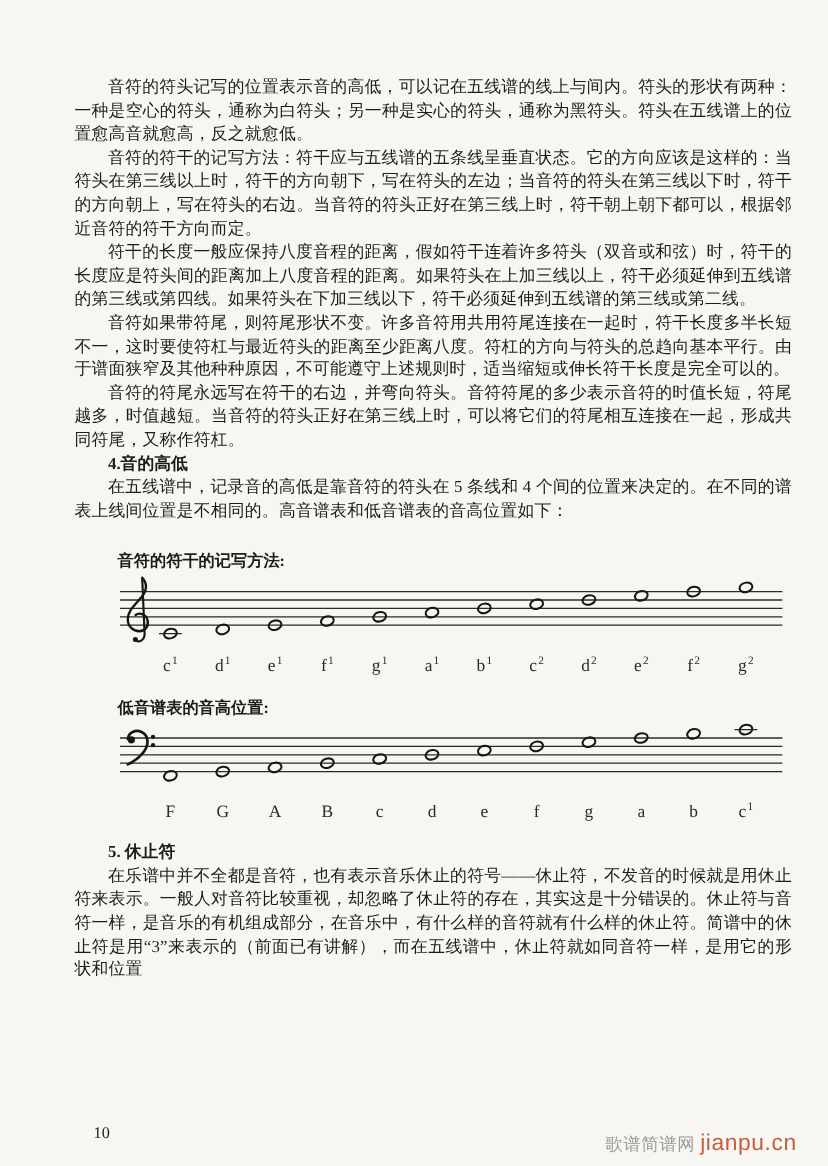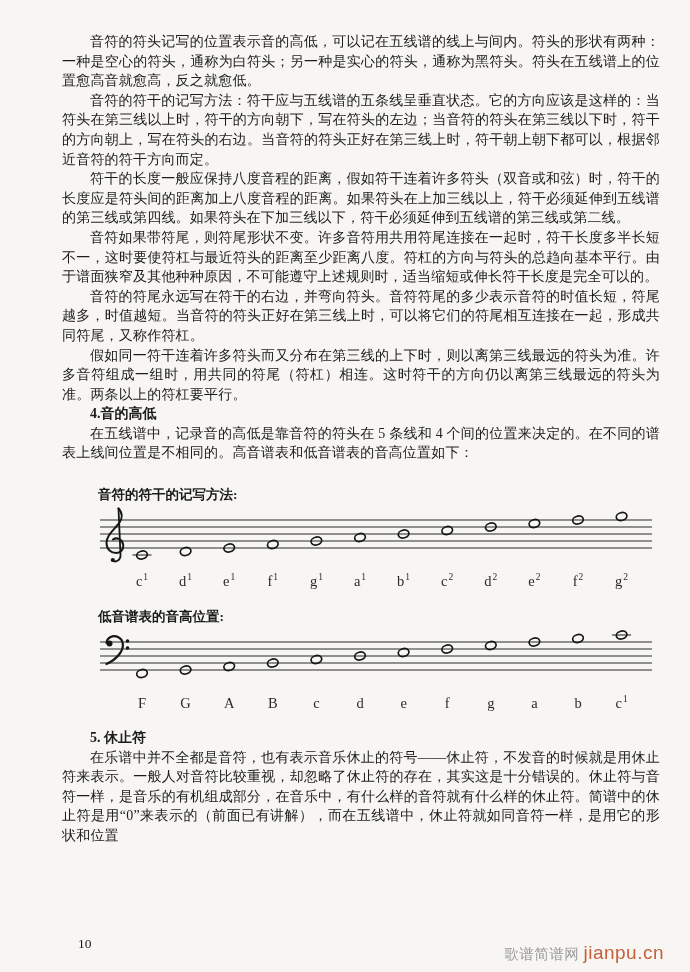--- a/index.html
+++ b/index.html
@@ -4,21 +4,21 @@
 <style>
   html,body{margin:0;padding:0;background:#e8e8e6;}
   .page{
     position:relative;
     width:690px;height:972px;
     margin:0 auto;
     background:#f7f6f3;
     color:#1c1c1c;
     font-family:"Liberation Serif","DejaVu Serif",serif;
     box-sizing:border-box;
-    padding:32px 30px 0 62px;
+    padding:64px 30px 0 62px;
     overflow:hidden;
   }
   .body-text{
     margin:0;
     font-size:14px;
     line-height:19.6px;
     text-align:justify;
     text-indent:2em;
     letter-spacing:0.2px;
   }
@@ -61,21 +61,20 @@
 <body>
 
 <div class="page">
 
   <div id="paragraphs">
       <p class="body-text">音符的符头记写的位置表示音的高低，可以记在五线谱的线上与间内。符头的形状有两种：一种是空心的符头，通称为白符头；另一种是实心的符头，通称为黑符头。符头在五线谱上的位置愈高音就愈高，反之就愈低。</p>
       <p class="body-text">音符的符干的记写方法：符干应与五线谱的五条线呈垂直状态。它的方向应该是这样的：当符头在第三线以上时，符干的方向朝下，写在符头的左边；当音符的符头在第三线以下时，符干的方向朝上，写在符头的右边。当音符的符头正好在第三线上时，符干朝上朝下都可以，根据邻近音符的符干方向而定。</p>
       <p class="body-text">符干的长度一般应保持八度音程的距离，假如符干连着许多符头（双音或和弦）时，符干的长度应是符头间的距离加上八度音程的距离。如果符头在上加三线以上，符干必须延伸到五线谱的第三线或第四线。如果符头在下加三线以下，符干必须延伸到五线谱的第三线或第二线。</p>
       <p class="body-text">音符如果带符尾，则符尾形状不变。许多音符用共用符尾连接在一起时，符干长度多半长短不一，这时要使符杠与最近符头的距离至少距离八度。符杠的方向与符头的总趋向基本平行。由于谱面狭窄及其他种种原因，不可能遵守上述规则时，适当缩短或伸长符干长度是完全可以的。</p>
       <p class="body-text">音符的符尾永远写在符干的右边，并弯向符头。音符符尾的多少表示音符的时值长短，符尾越多，时值越短。当音符的符头正好在第三线上时，可以将它们的符尾相互连接在一起，形成共同符尾，又称作符杠。</p>
-      <p class="body-text">假如同一符干连着许多符头而又分布在第三线的上下时，则以离第三线最远的符头为准。许多音符组成一组时，用共同的符尾（符杠）相连。这时符干的方向仍以离第三线最远的符头为准。两条以上的符杠要平行。</p>
     </div>
 
   <p class="heading">4.音的高低</p>
   <p class="body-text">在五线谱中，记录音的高低是靠音符的符头在 5 条线和 4 个间的位置来决定的。在不同的谱表上线间位置是不相同的。高音谱表和低音谱表的音高位置如下：</p>
 
   <div class="staff-label">音符的符干的记写方法:</div>
   <div class="staff-fig" id="treble-fig">
       <svg width="556" height="88" viewBox="0 0 556 88">
         <line x1="2" y1="14" x2="554" y2="14" stroke="#2a2a2a" stroke-width="1.1"></line>
         <line x1="2" y1="21" x2="554" y2="21" stroke="#2a2a2a" stroke-width="1.1"></line>
@@ -151,18 +150,18 @@
         <text x="436.40000000000003" y="80" text-anchor="middle" font-size="14.5" fill="#2a2a2a" font-family="&quot;Liberation Serif&quot;,&quot;DejaVu Serif&quot;,serif"><tspan>a</tspan></text>
         <ellipse cx="480" cy="10.5" rx="5.4" ry="3.9" transform="rotate(-15 480 10.5)" fill="none" stroke="#161616" stroke-width="1.7"></ellipse>
         <text x="480" y="80" text-anchor="middle" font-size="14.5" fill="#2a2a2a" font-family="&quot;Liberation Serif&quot;,&quot;DejaVu Serif&quot;,serif"><tspan>b</tspan></text>
         <line x1="514.1" y1="7" x2="533.1" y2="7" stroke="#2a2a2a" stroke-width="1.1"></line>
         <ellipse cx="523.6" cy="7" rx="5.4" ry="3.9" transform="rotate(-15 523.6 7)" fill="none" stroke="#161616" stroke-width="1.7"></ellipse>
         <text x="523.6" y="80" text-anchor="middle" font-size="14.5" fill="#2a2a2a" font-family="&quot;Liberation Serif&quot;,&quot;DejaVu Serif&quot;,serif"><tspan>c</tspan><tspan dy="-6" dx="1" font-size="9.5">1</tspan></text>
       </svg>
     </div>
 
   <p class="heading section5">5. 休止符</p>
-  <p class="body-text">在乐谱中并不全都是音符，也有表示音乐休止的符号——休止符，不发音的时候就是用休止符来表示。一般人对音符比较重视，却忽略了休止符的存在，其实这是十分错误的。休止符与音符一样，是音乐的有机组成部分，在音乐中，有什么样的音符就有什么样的休止符。简谱中的休止符是用“0”来表示的（前面已有讲解），而在五线谱中，休止符就如同音符一样，是用它的形状和位置</p>
+  <p class="body-text">在乐谱中并不全都是音符，也有表示音乐休止的符号——休止符，不发音的时候就是用休止符来表示。一般人对音符比较重视，却忽略了休止符的存在，其实这是十分错误的。休止符与音符一样，是音乐的有机组成部分，在音乐中，有什么样的音符就有什么样的休止符。简谱中的休止符是用“3”来表示的（前面已有讲解），而在五线谱中，休止符就如同音符一样，是用它的形状和位置</p>
 
   <div class="page-number">10</div>
   <div class="watermark"><span>歌谱简谱网 </span><span class="domain">jianpu.cn</span></div>
 
 </div>
 
 </body></html>

